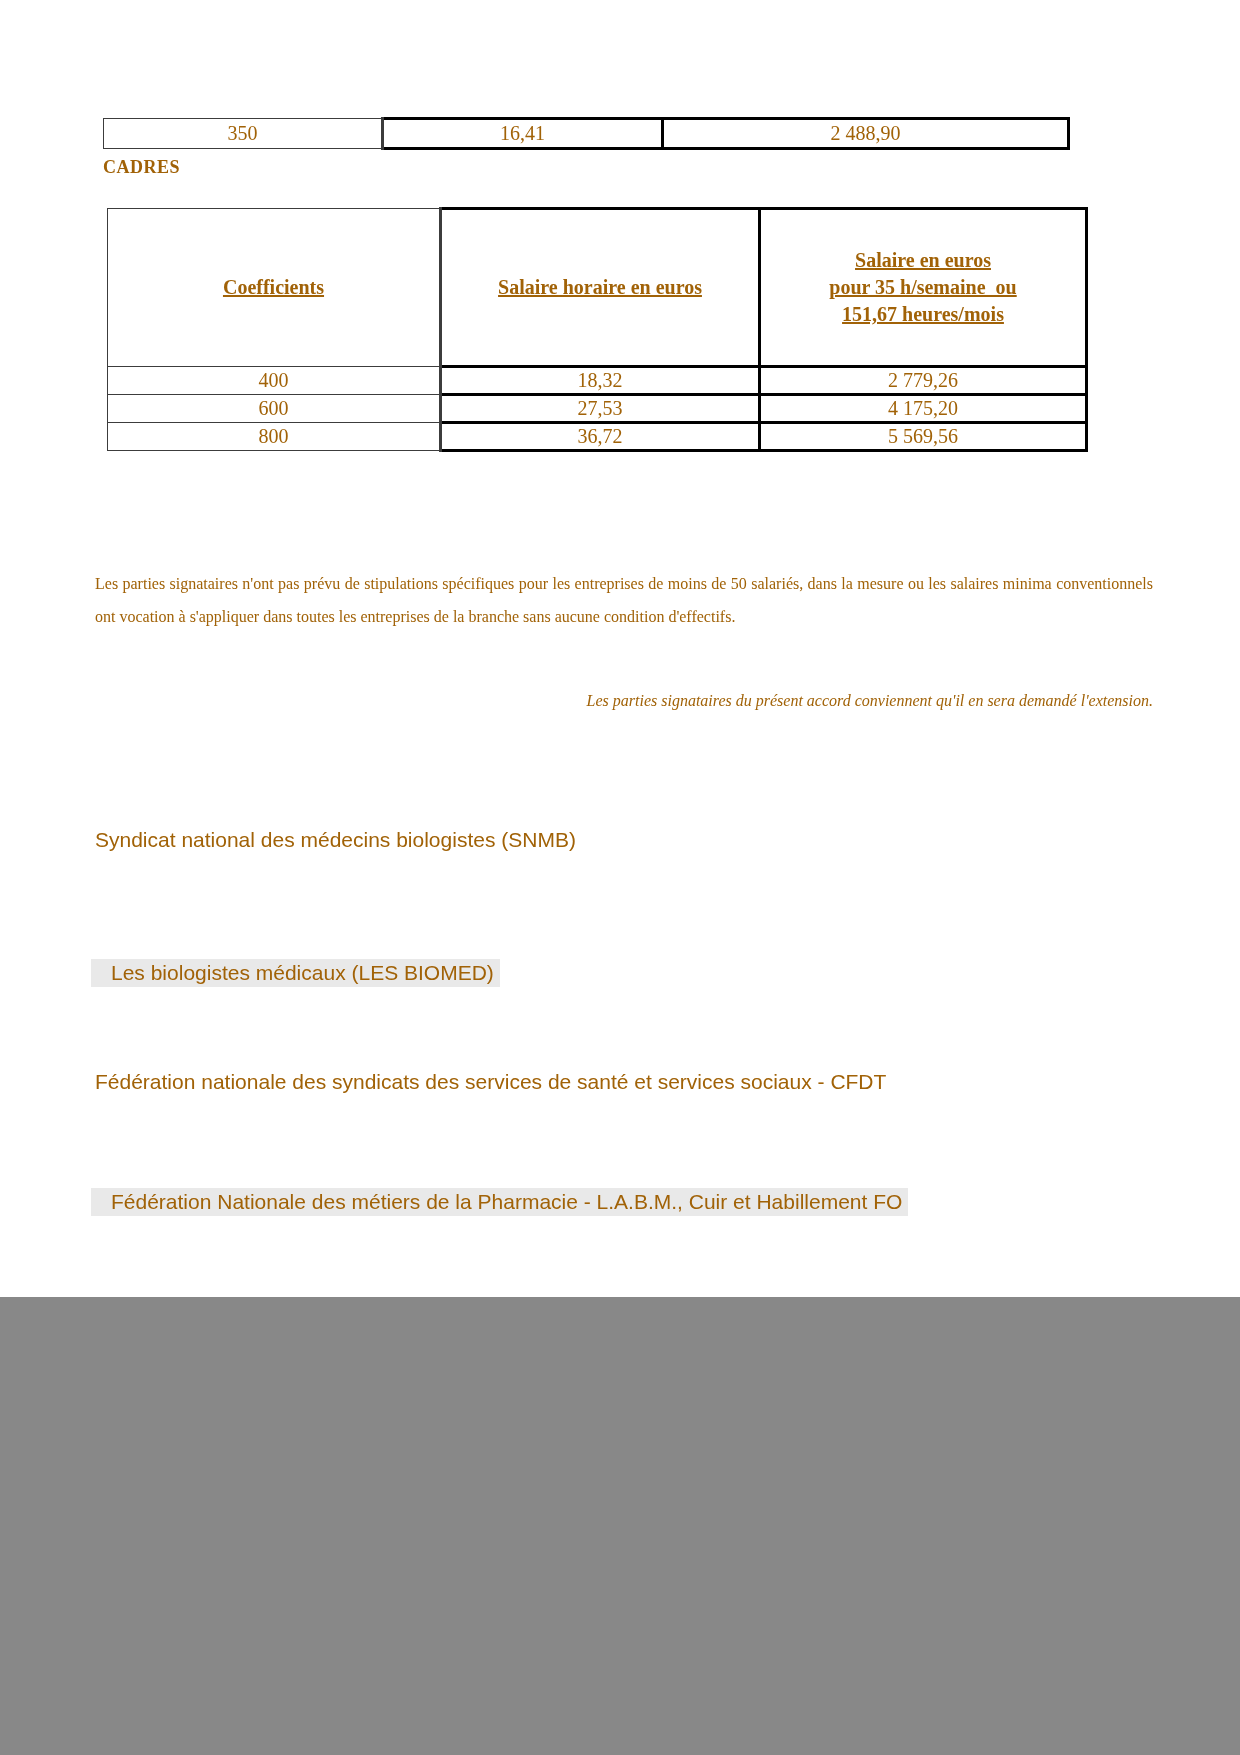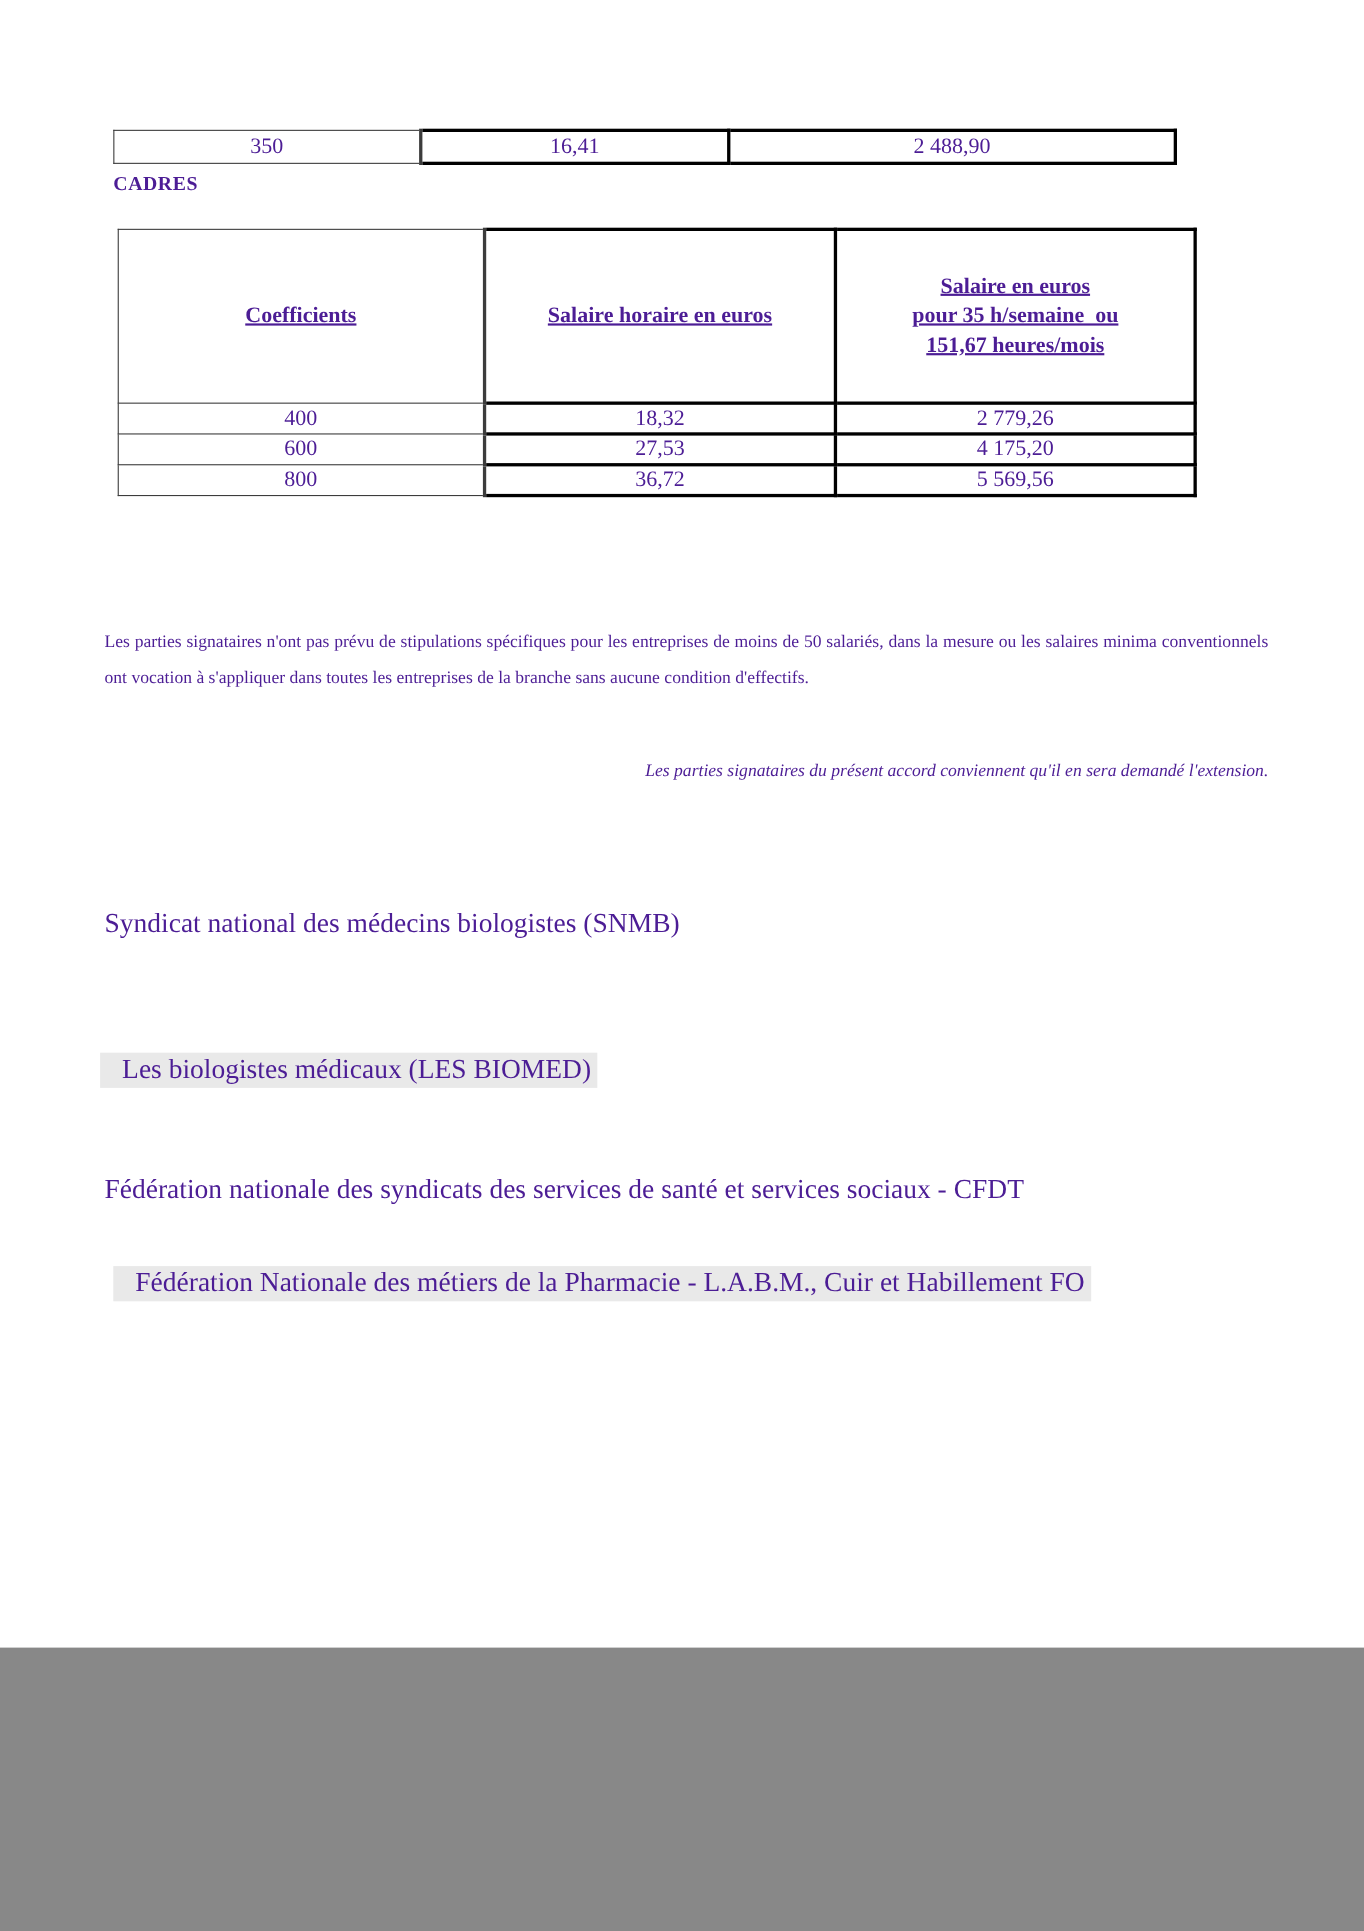--- a/index.html
+++ b/index.html
@@ -1,23 +1,23 @@
 <!DOCTYPE html>
 <html lang="fr" style="--highlight-color: #e9e9e9;"><head>
 <meta charset="utf-8">
 <style>
   html, body { margin: 0; padding: 0; background: #888; }
   .page {
     position: relative;
     width: 1240px;
-    height: 1498px;
+    height: 1297px;
     margin: 0 auto;
     background: #ffffff;
     font-family: "Liberation Serif", serif;
-    color: #4c1d95;
+    color: #a16207;
     overflow: hidden;
   }
 
   
   table { border-collapse: collapse; table-layout: fixed; }
   td, th { overflow: hidden; }
 
   .doc-table td, .doc-table th {
     border: 3px solid #000;
     text-align: center;
@@ -63,30 +63,30 @@
     text-align: justify;
   }
   .para-1 { top: 551px; }
   .para-2 { top: 668px; text-align: right; font-style: italic; }
 
   
   .sig-line {
     position: absolute;
     left: 95px;
     width: 1100px;
-    font-family: Liberation Serif, serif;
-    font-size: 25px;
+    font-family: Liberation Sans, sans-serif;
+    font-size: 21px;
     line-height: 30px;
     white-space: nowrap;
   }
   .sig-1 { top: 825px; }
   .sig-2 { top: 902px; }
   .sig-3 { top: 958px; }
   .sig-4 { top: 1067px; }
-  .sig-5 { top: 1152px; margin-left: 12px; }
+  .sig-5 { top: 1187px; }
   .sig-line.highlighted > span {
     background: var(--highlight-color, #e9e9e9);
     padding: 2px 6px 3px 20px;
     margin-left: -4px;
   }
 
   .page-number {
     position: absolute;
     left: 95px;
     right: 85px;

